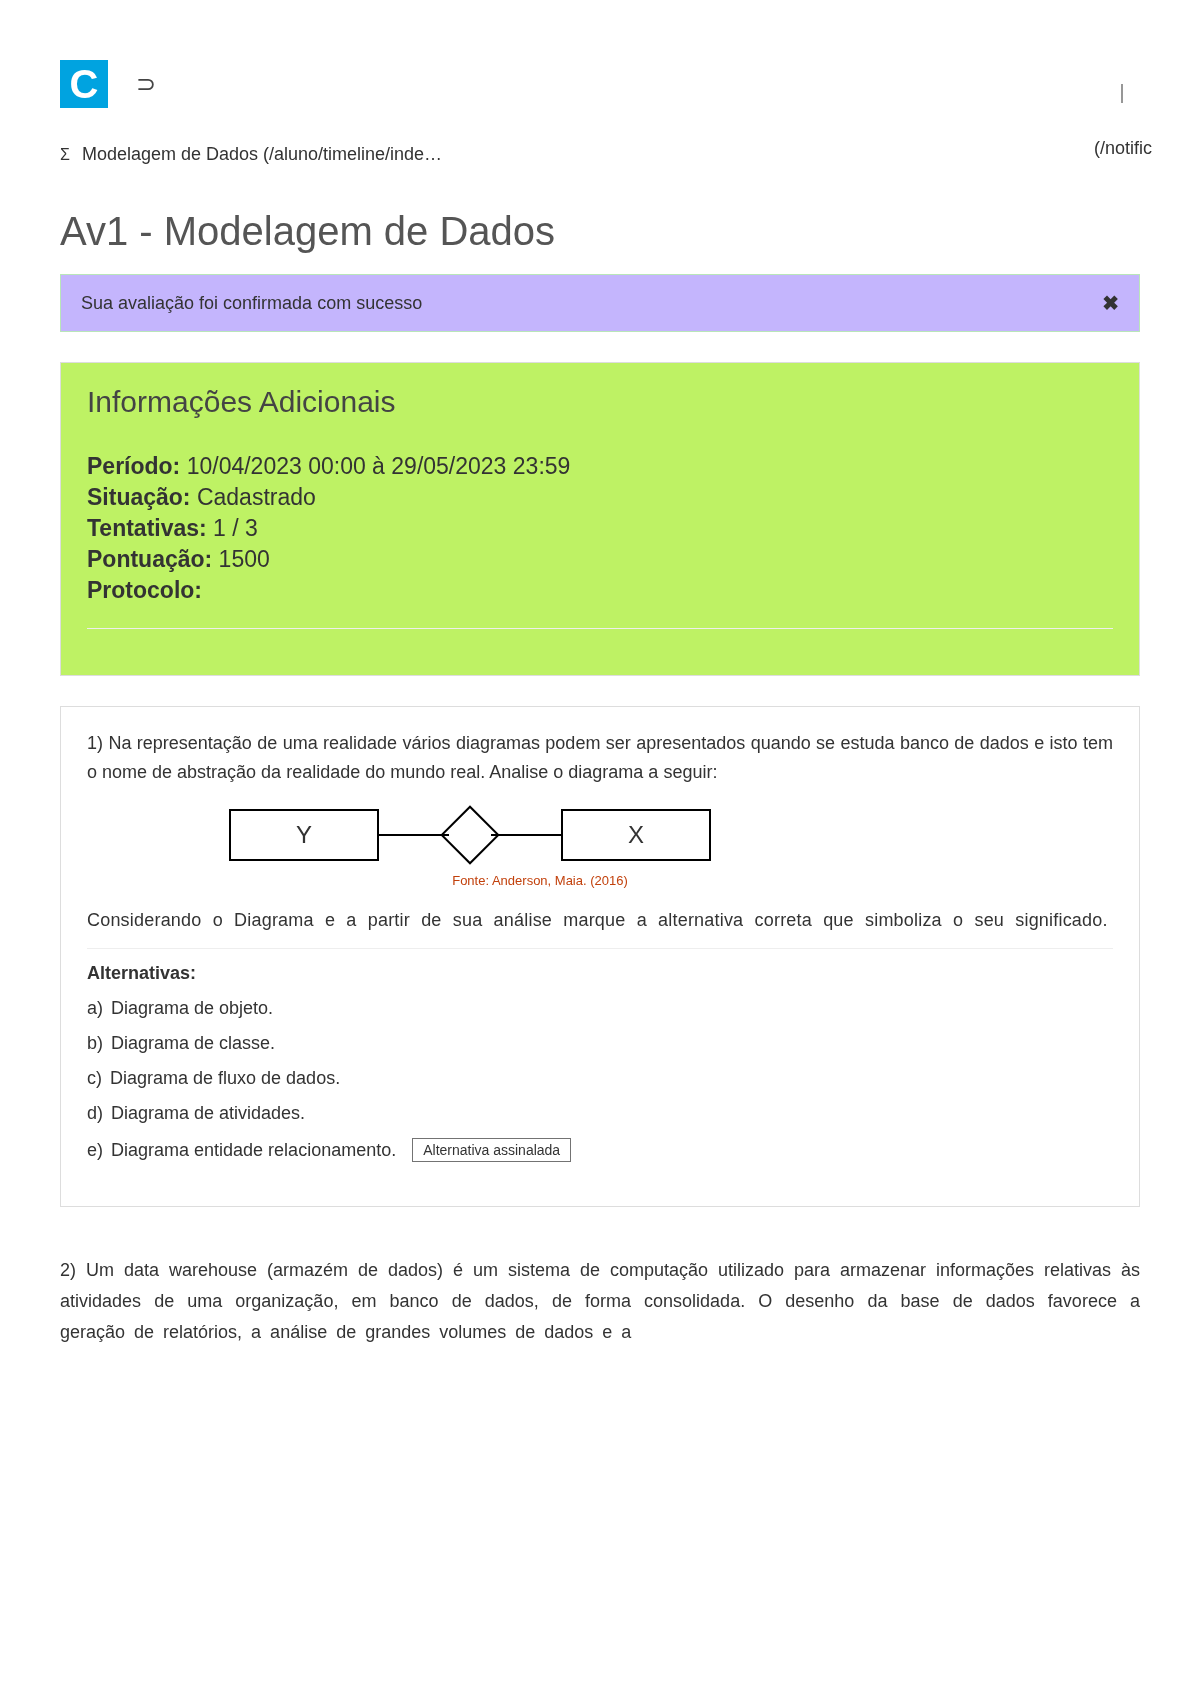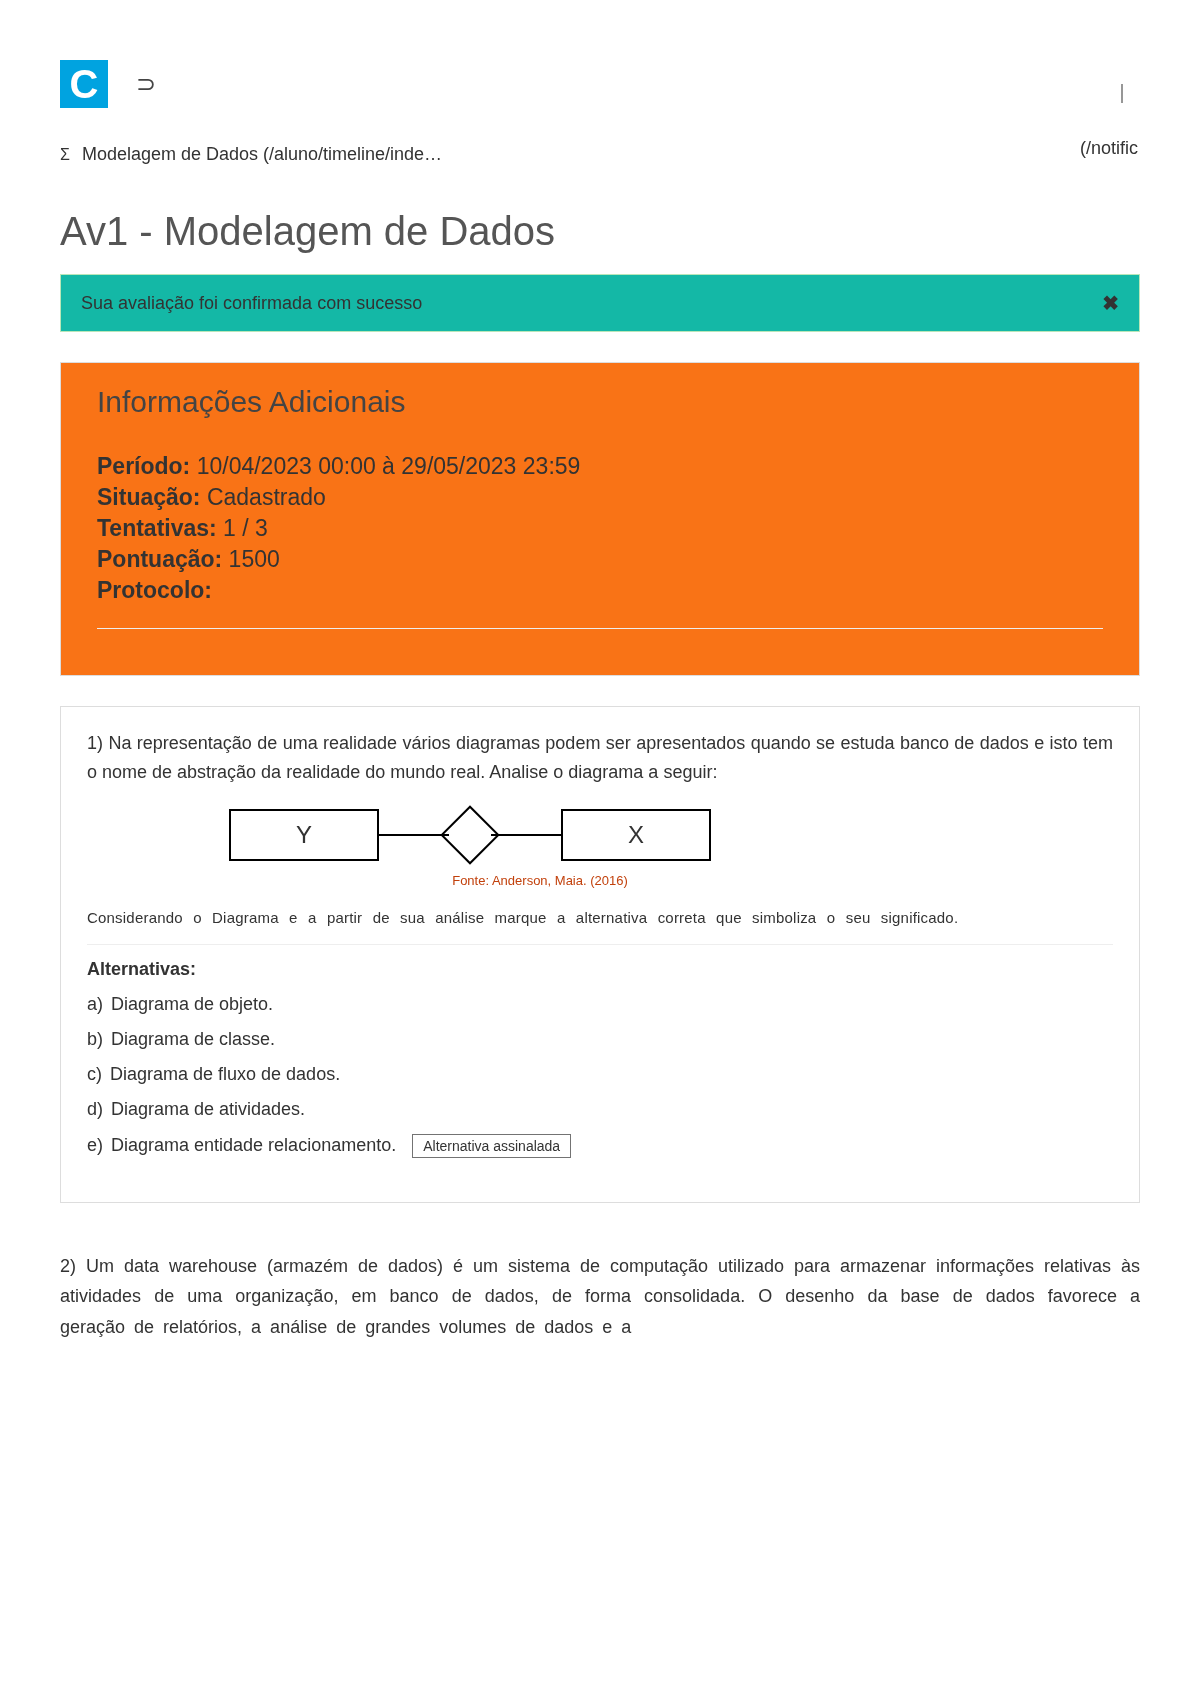--- a/index.html
+++ b/index.html
@@ -42,59 +42,59 @@
     position: absolute;
     top: 80px;
     right: 76px;
     font-family: "Times New Roman", serif;
     font-size: 20px;
     color: #333;
   }
   .notific {
     position: absolute;
     top: 138px;
-    right: 62px;
+    right: 48px;
     font-size: 18px;
     color: #333;
   }
   .breadcrumb {
     font-size: 18px;
     color: #333;
     margin-bottom: 44px;
     display: flex;
     align-items: center;
     gap: 12px;
   }
   .sigma-icon { font-size: 16px; }
   h1.title {
     font-weight: 300;
     font-size: 40px;
     color: #555;
     margin: 0 0 20px 0;
   }
   .alert-success {
     border: 1px solid #b9e6b9;
-    background: #14b8a6;
+    background: #c4b5fd;
     padding: 16px 20px;
     font-size: 18px;
     color: #333;
     display: flex;
     justify-content: space-between;
     align-items: center;
     margin-bottom: 30px;
   }
   .close-x {
     font-weight: 700;
     font-size: 20px;
     cursor: pointer;
   }
   .card {
     border: 1px solid #ddd;
-    background: #f97316;
-    padding: 22px 36px;
+    background: #bef264;
+    padding: 22px 26px;
     margin-bottom: 30px;
     margin-top: 24px;
   }
   .card h2 {
     font-weight: 300;
     font-size: 30px;
     margin: 0 0 34px 0;
     color: #444;
   }
   .info-line {
@@ -156,21 +156,21 @@
     border: 2px solid #000;
     transform: rotate(45deg);
   }
   .diagram-caption {
     font-size: 13px;
     color: #c2410c;
     margin-top: 12px;
     margin-left: -120px;
   }
   .qtext2 {
-    font-size: 15px;
+    font-size: 18px;
     line-height: 1.6;
     text-align: justify;
     margin: 18px 0 4px 0;
     letter-spacing: 0.2px;
     word-spacing: 6px;
   }
   .alt-head {
     font-weight: 700;
     font-size: 18px;
     margin: 0 0 14px 0;

